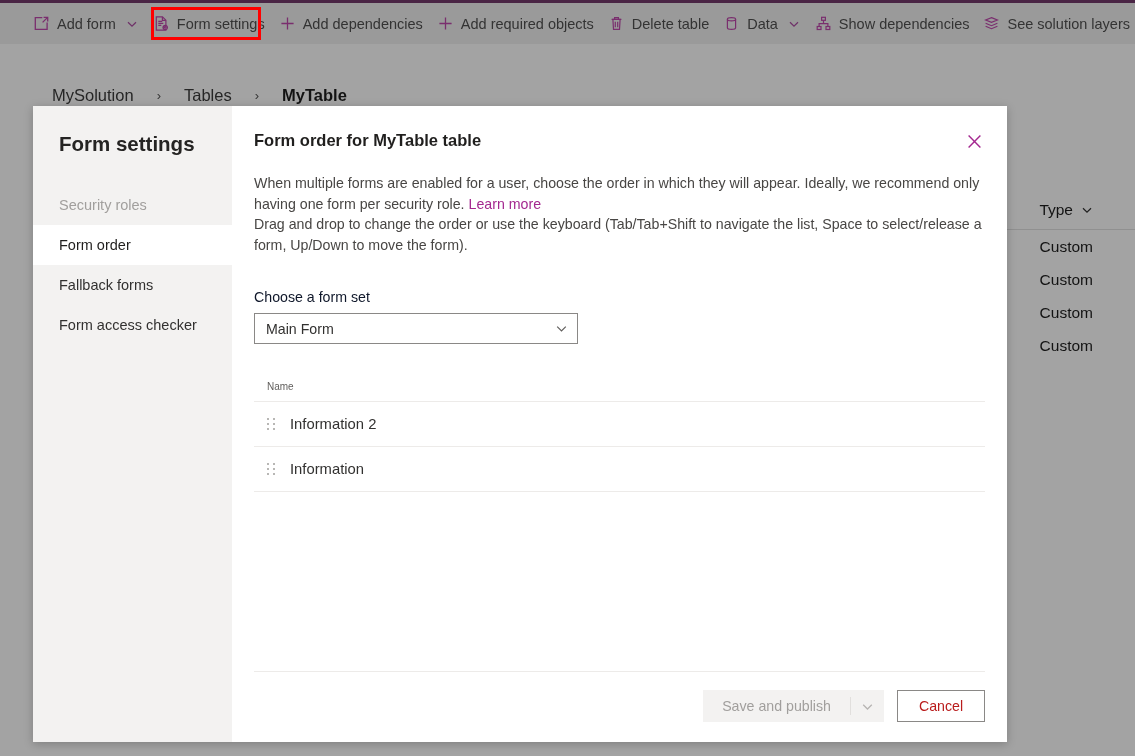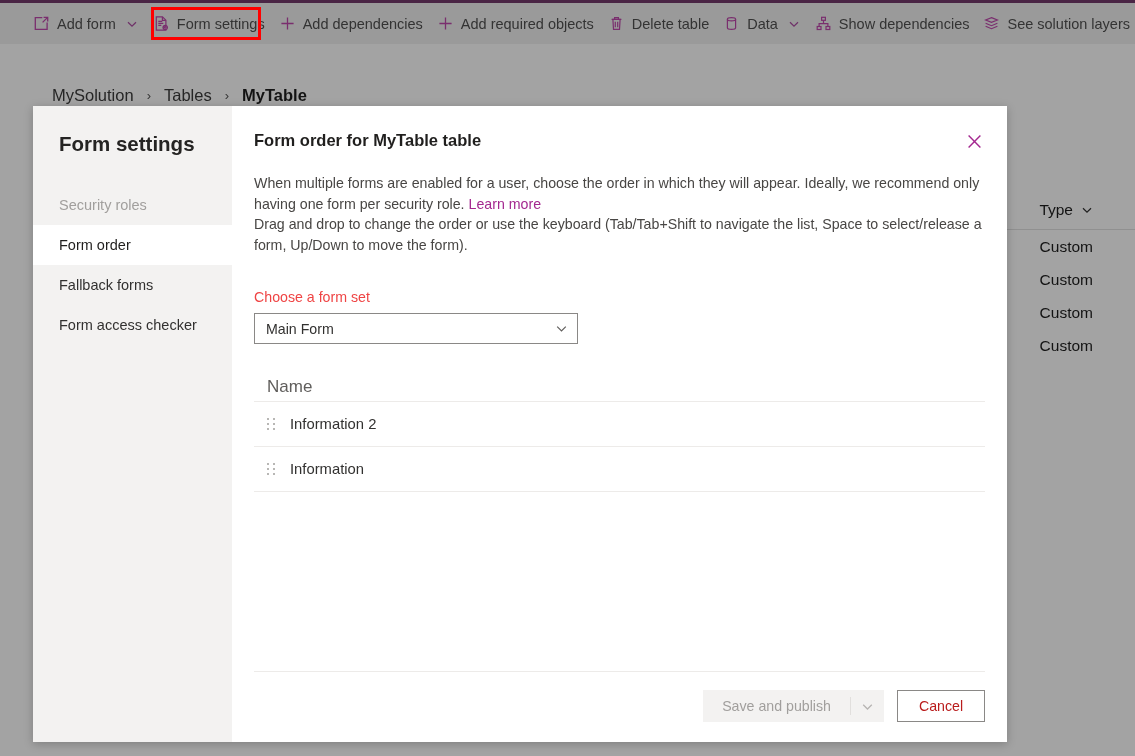--- a/index.html
+++ b/index.html
@@ -88,21 +88,21 @@
     width: 1135px; height: 712px;
     background: rgba(0,0,0,0.36);
     z-index: 10;
   }
 
   
   .breadcrumb {
     position: absolute;
     left: 52px; top: 86px;
     display: flex; align-items: center;
-    gap: 13px;
+    gap: 23px;
     font-size: 16.5px;
     color: #383838;
     z-index: 5;
   }
   .breadcrumb .crumb { color: #3c3c3c; }
   .breadcrumb .crumb.last { font-weight: bold; color: #1f1f1f; }
   .breadcrumb .sep { color: #555; font-size: 13px; }
 
   
   .grid-area {
@@ -218,21 +218,21 @@
   .desc a {
     color: #a4288f;
     text-decoration: none;
     margin-top: 48px;
   }
   .desc .p2 { margin-top: 0; }
 
   .field-label {
     margin-top: 34px;
     font-size: 14.2px;
-    color: #ef4444;
+    color: #0f172a;
   }
 
   .select-wrap {
     margin-top: 8px;
     width: 324px; height: 31px;
     border: 1px solid #8a8886;
     background: #ffffff;
     display: flex;
     align-items: center;
     padding: 0 9px 0 11px;
@@ -245,21 +245,21 @@
   }
   .select-wrap .chev { color: #605e5c; display: inline-flex; }
 
   
   .list { margin-top: 28px; }
   .list-head {
     height: 30px;
     display: flex; align-items: center;
     padding-left: 13px;
     border-bottom: 1px solid #edebe9;
-    font-size: 17px;
+    font-size: 10px;
     color: #605e5c;
   }
   .list-row {
     height: 45px;
     display: flex; align-items: center;
     padding-left: 13px;
     gap: 13px;
     border-bottom: 1px solid #edebe9;
     font-size: 14.8px;
     color: #323130;

